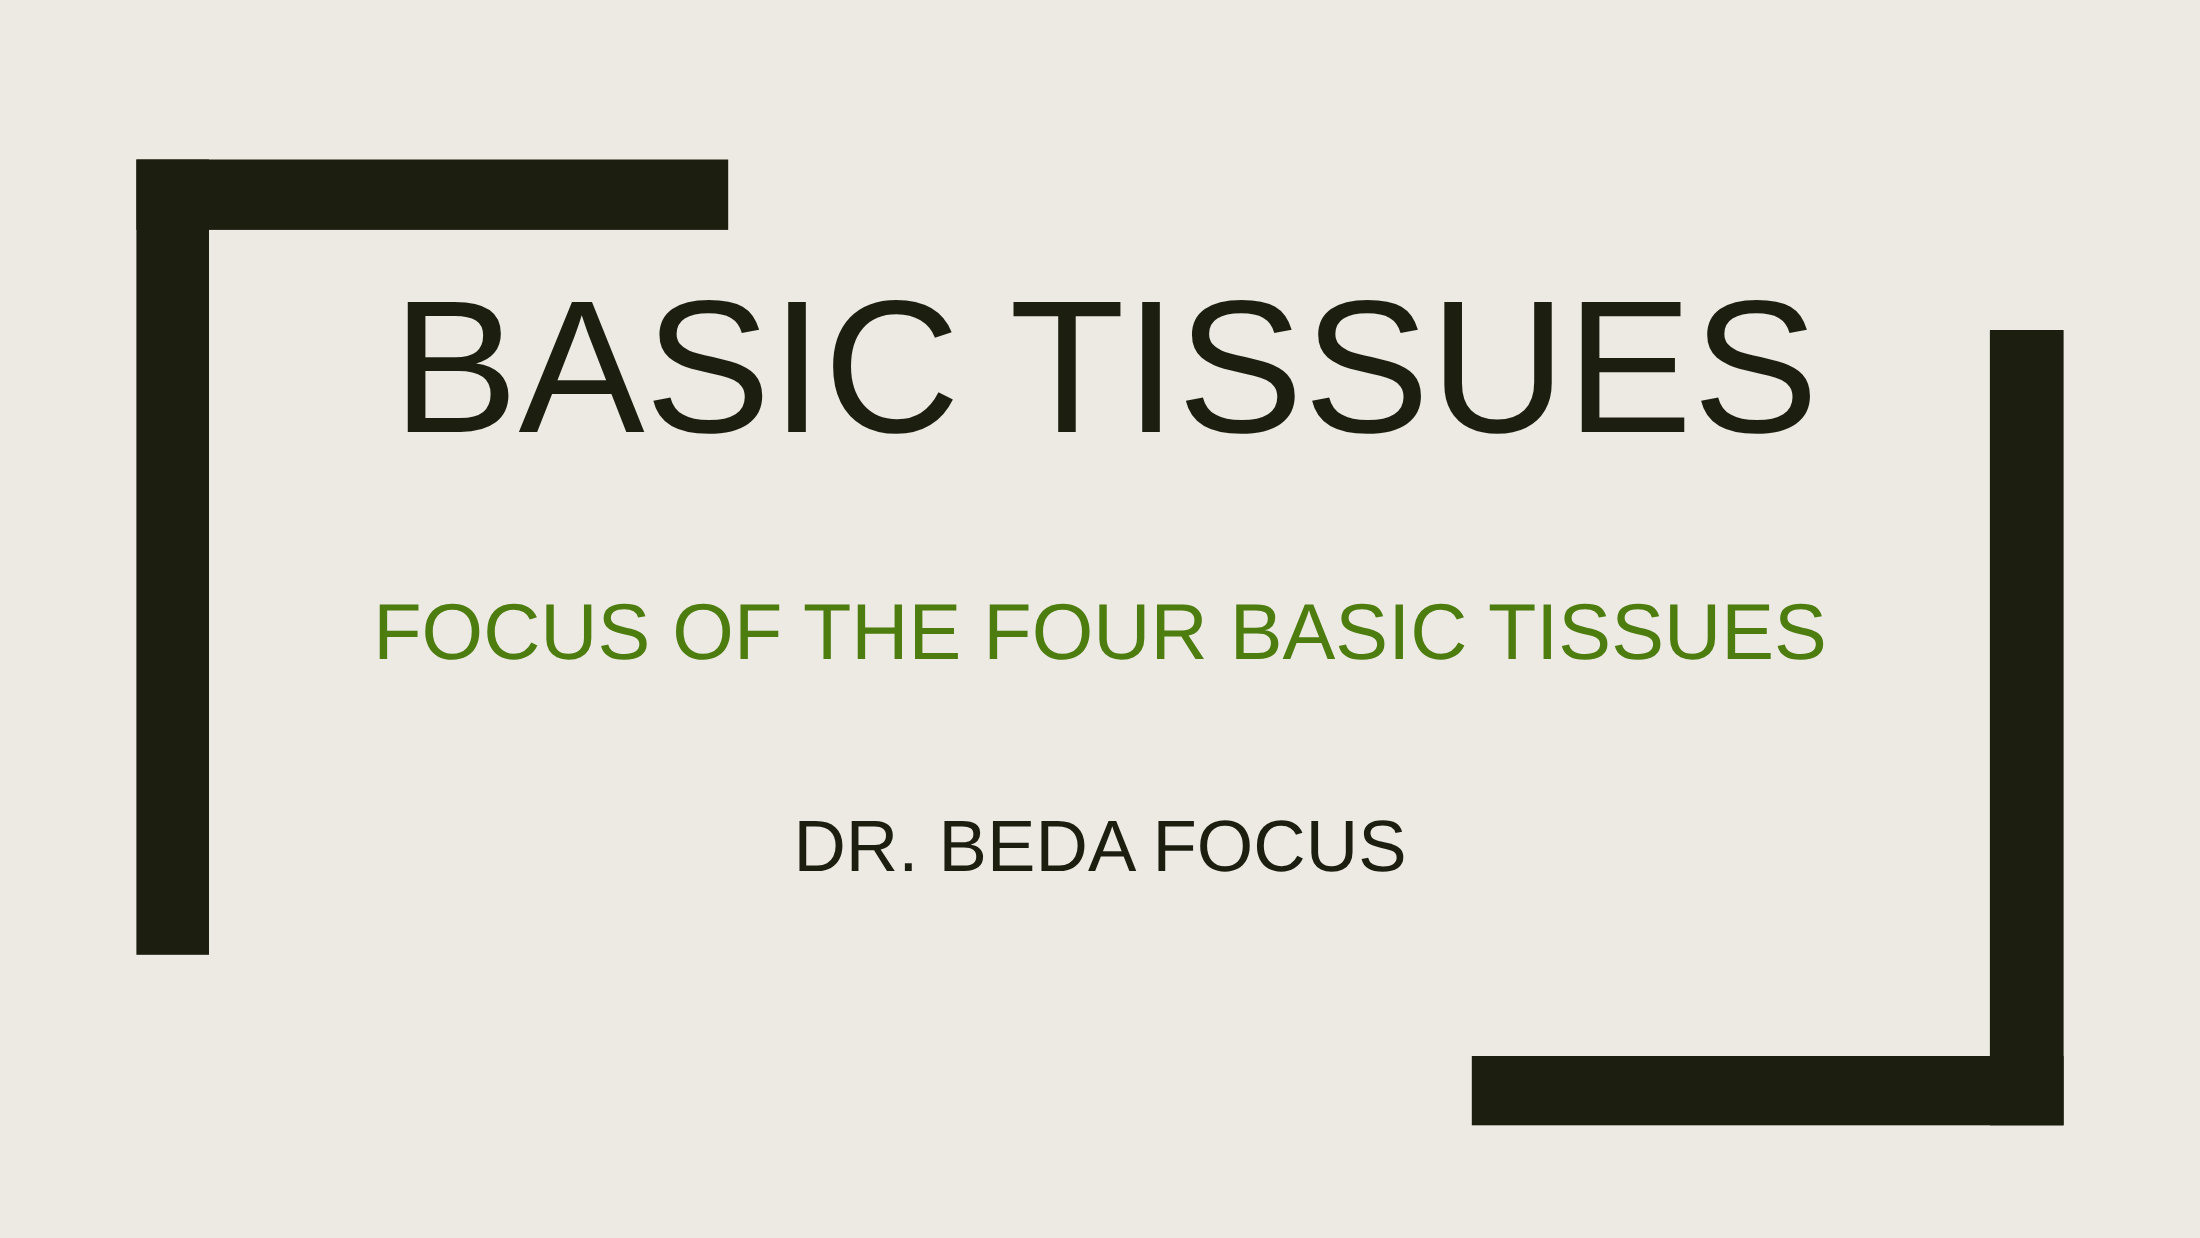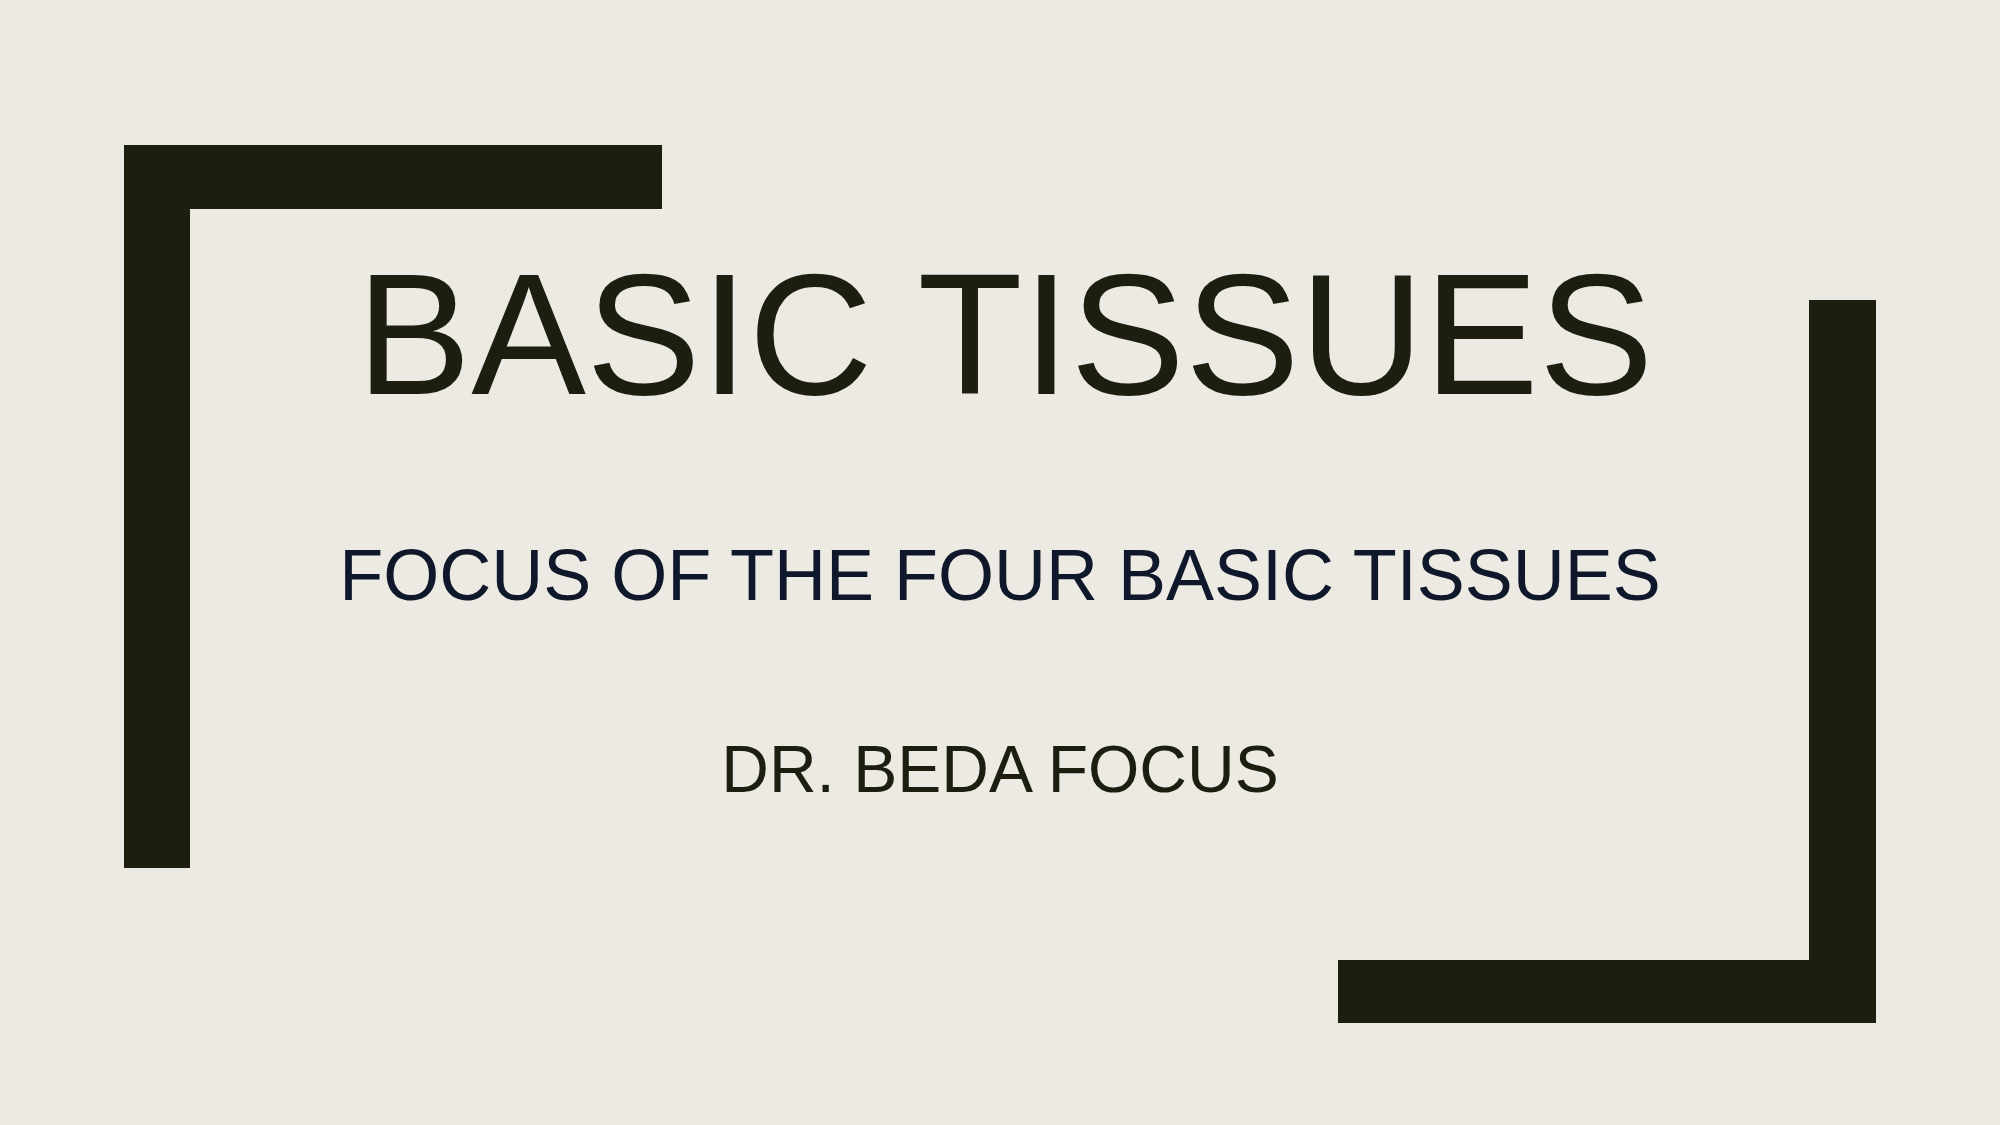--- a/index.html
+++ b/index.html
@@ -84,21 +84,21 @@
     white-space: nowrap;
     margin: 0;
   }
 
   #slide-subtitle {
     position: absolute;
     left: 0;
     top: 512px;
     width: 2000px;
     text-align: center;
-    color: #0f172a;
+    color: #4d7c0f;
     font-family: "Liberation Sans", sans-serif;
     font-size: 72px;
     font-weight: normal;
     letter-spacing: 0px;
     line-height: 1.12;
     white-space: nowrap;
     margin: 0;
   }
 
   #slide-presenter {

